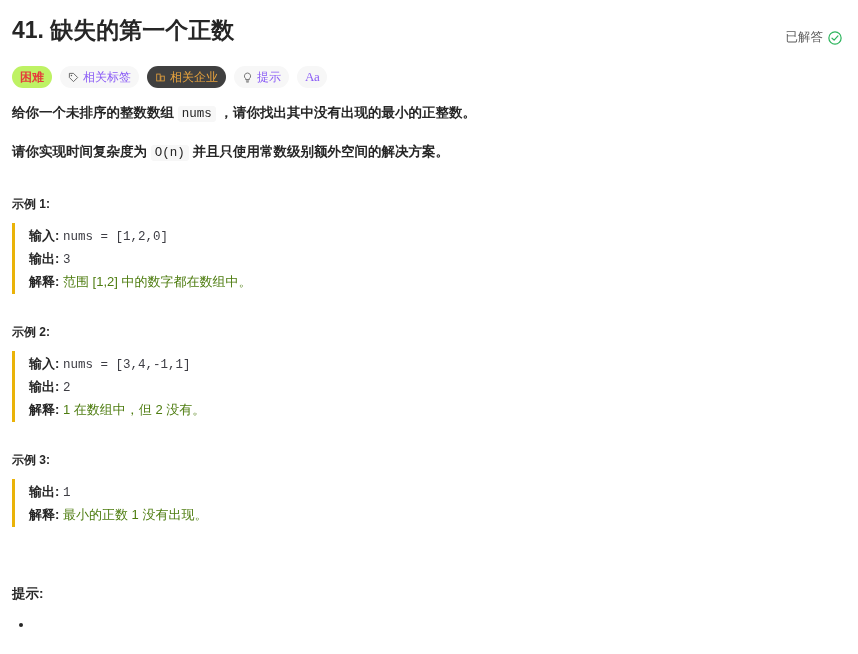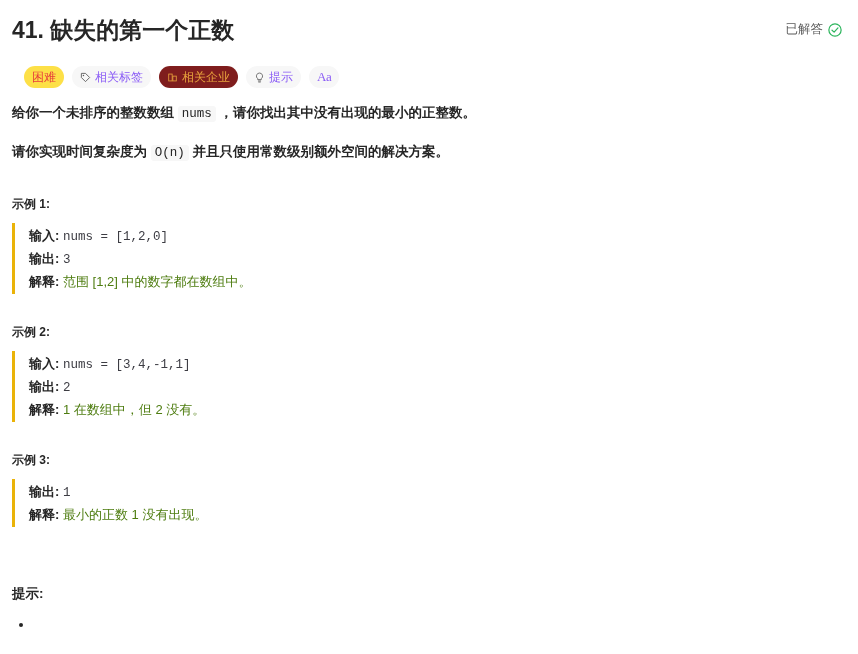--- a/index.html
+++ b/index.html
@@ -14,21 +14,21 @@
     color: #262626;
     position: relative;
     overflow: hidden;
   }
   .page {
     padding: 14px 16px 0 12px;
     box-sizing: border-box;
   }
   .title-row {
     display: flex;
-    align-items: flex-start;
+    align-items: flex-end;
     justify-content: space-between;
   }
   .title {
     font-size: 23px;
     font-weight: bold;
     color: #262626;
     letter-spacing: 0px;
     line-height: 32px;
     margin: 0;
   }
@@ -59,27 +59,26 @@
     height: 22px;
     padding: 0 8px;
     border-radius: 12px;
     font-size: 12px;
     line-height: 22px;
     background: #f7f7f7;
     color: #3c3c4399;
     white-space: nowrap;
   }
   .chip.difficulty {
-    background: #fde047;
+    background: #bef264;
     color: #e63b3b;
-    font-weight: normal;
-    margin-left: 12px;
+    font-weight: bold;
   }
   .chip.company {
-    background: #7f1d1d;
+    background: #404040;
     color: #e8a33d;
   }
   .chip.plain {
     color: #8b5cf6;
   }
   .chip svg { display:block; }
   .desc {
     margin-top: 12px;
     font-size: 13.5px;
     line-height: 26px;

